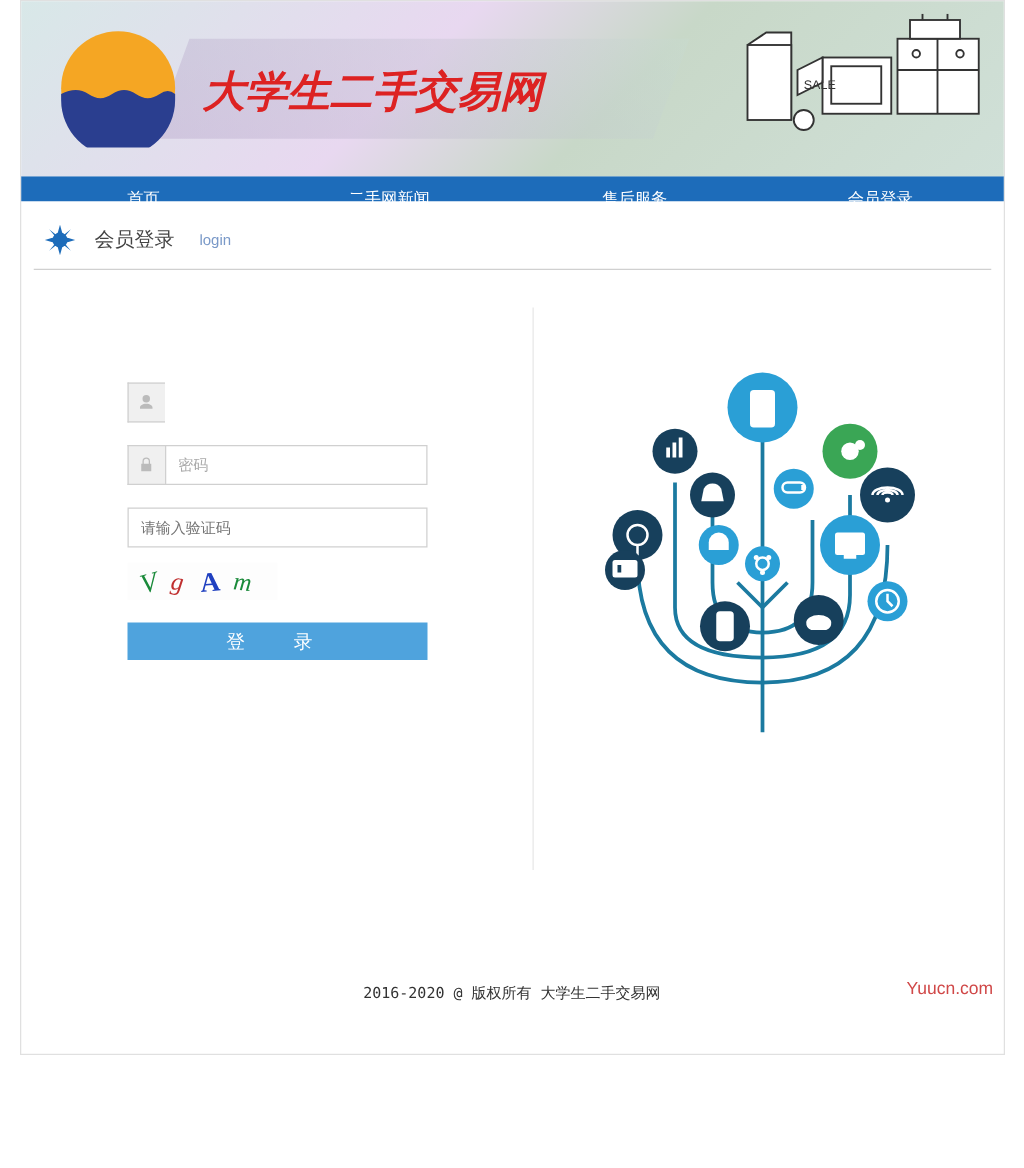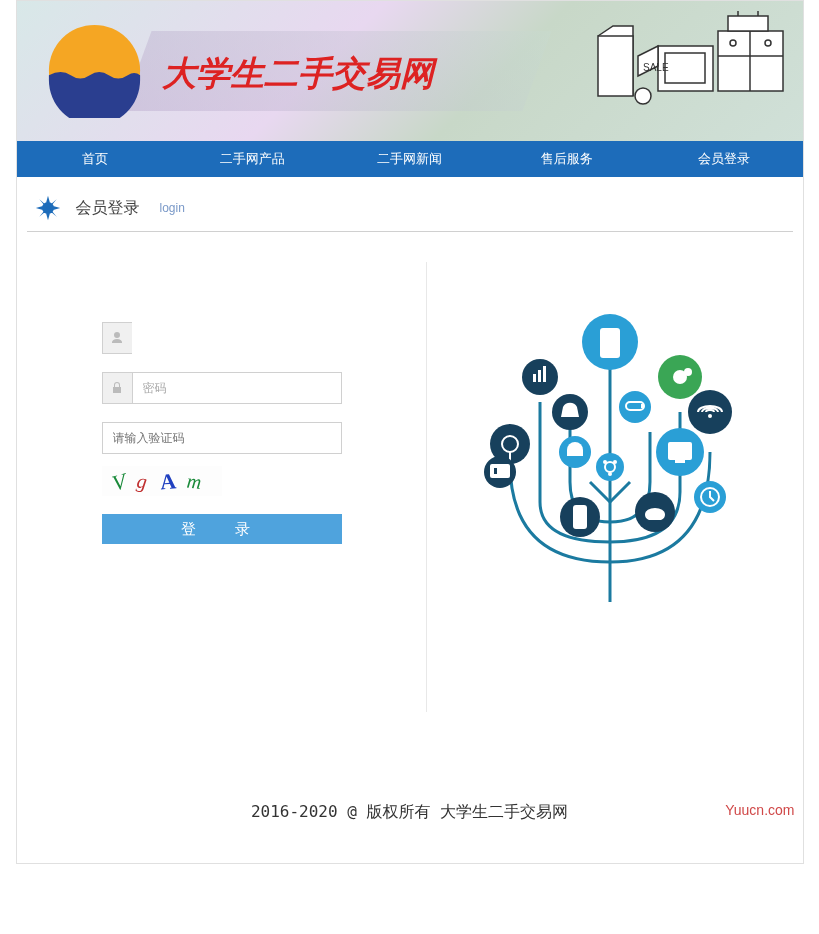--- a/index.html
+++ b/index.html
@@ -5,42 +5,42 @@
 * { margin: 0; padding: 0; box-sizing: border-box; }
 body { font-family: "Microsoft YaHei", Arial, sans-serif; background: #fff; }
 .page-wrap { width: 788px; margin: 0 auto; background: #fff; border: 1px solid #e0e0e0; position: relative; }
 
 .banner { height: 140px; background: linear-gradient(135deg, #d8e8e8 0%, #e8d8f0 40%, #c8d8c8 60%, #d0e0d8 100%); position: relative; overflow: hidden; }
 .banner::before { content: ""; position: absolute; top: 30px; left: 120px; width: 400px; height: 80px; background: linear-gradient(45deg, rgba(180,160,200,0.4), rgba(200,220,210,0.3)); transform: skew(-20deg); }
 .logo-circle { position: absolute; left: 30px; top: 22px; width: 95px; height: 95px; }
 .site-title { position: absolute; left: 145px; top: 50px; }
 .banner-right { position: absolute; right: 10px; top: 10px; width: 210px; height: 120px; }
 
-.nav { height: 36px; background: #1d6cba; display: flex; font-family: Liberation Serif, serif; }
+.nav { height: 20px; background: #1d6cba; display: flex; font-family: Liberation Serif, serif; }
 .nav-item { flex: 1; color: #fff; text-align: center; line-height: 36px; font-size: 13px; cursor: pointer; }
 
 .content { padding: 0 10px 30px; }
 .section-header { display: flex; align-items: center; padding: 18px 0 10px 8px; border-bottom: 1px solid #d0d0d0; margin-bottom: 30px; }
 .star-icon { width: 26px; height: 26px; margin-right: 15px; }
 .section-title { font-size: 16px; color: #444; font-weight: normal; margin-right: 20px; }
 .section-sub { font-size: 12px; color: #7a99c8; text-align: center; }
 
 .main-row { display: flex; min-height: 450px; }
 .login-col { width: 400px; padding: 60px 60px 0 75px; border-right: 1px solid #e8e8e8; }
 .illus-col { flex: 1; display: flex; align-items: flex-start; justify-content: center; padding-top: 40px; }
 
 .input-group { display: flex; margin-bottom: 18px; width: 240px; }
 .input-icon { width: 30px; height: 32px; background: #f0f0f0; border: 1px solid #d0d0d0; border-right: none; display: flex; align-items: center; justify-content: center; }
 .input-field { flex: 1; height: 32px; border: 1px solid #d0d0d0; padding: 0 10px; font-size: 12px; color: #666; outline: none; }
 .input-field::placeholder { color: #aaa; }
 .captcha-input { width: 240px; height: 32px; border: 1px solid #d0d0d0; padding: 0 10px; font-size: 12px; margin-bottom: 12px; outline: none; }
 .captcha-img { width: 120px; height: 30px; background: #fdfdfd; margin-bottom: 18px; display: flex; align-items: center; justify-content: space-around; }
 .login-btn { width: 240px; height: 30px; background: #4fa3dd; color: #fff; border: none; font-size: 15px; letter-spacing: 12px; cursor: pointer; }
 
-.footer { text-align: center; padding: 60px 0 40px; font-size: 16px; font-family: monospace, "SimSun"; color: #333; }
+.footer { text-align: center; padding: 60px 0 40px; font-size: 12px; font-family: monospace, "SimSun"; color: #333; }
 .watermark { position: absolute; right: 8px; bottom: 45px; font-size: 14px; color: #d04848; font-family: Arial; }
 </style>
 </head>
 <body>
 
 <div class="page-wrap">
 
   <div class="banner">
     <div class="logo-circle">
       <svg viewBox="0 0 100 100">
@@ -71,21 +71,20 @@
           <path d="M 55 45 L 75 35 L 75 55 L 55 65 Z" fill="#fff"></path>
           <circle cx="60" cy="85" r="8" fill="#fff"></circle>
         </g>
         <text x="60" y="60" font-size="10" fill="#333">SALE</text>
       </svg>
     </div>
   </div>
 
   <div class="nav">
     <div class="nav-item">首页</div>
-    <div class="nav-item">二手网产品</div>
     <div class="nav-item">二手网新闻</div>
     <div class="nav-item">售后服务</div>
     <div class="nav-item">会员登录</div>
   </div>
 
   <div class="content">
     <div class="section-header">
       <div class="star-icon">
         <svg viewBox="0 0 30 30">
           <g fill="#1d6cba">

